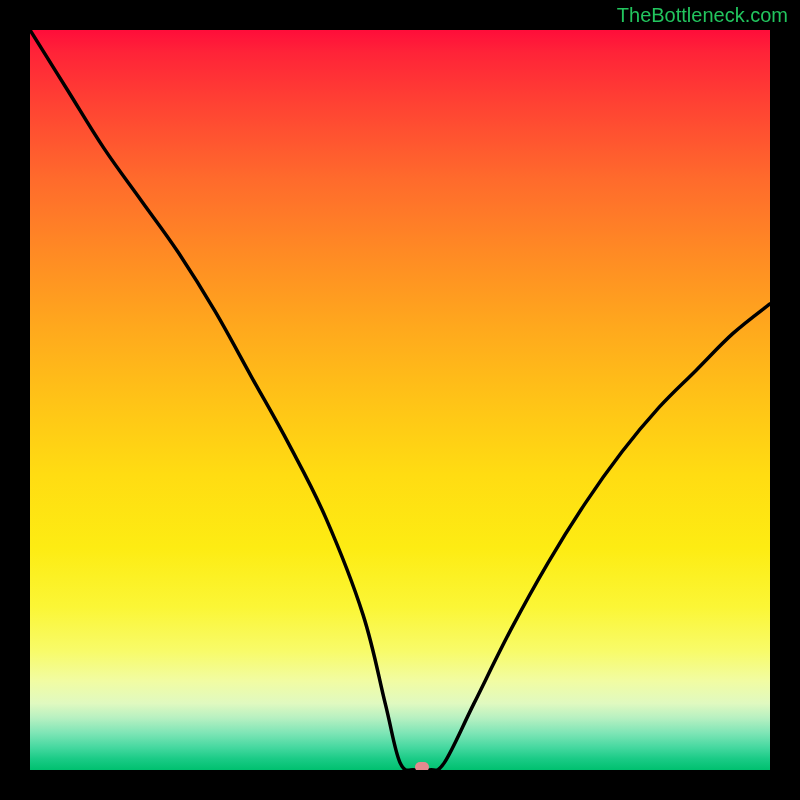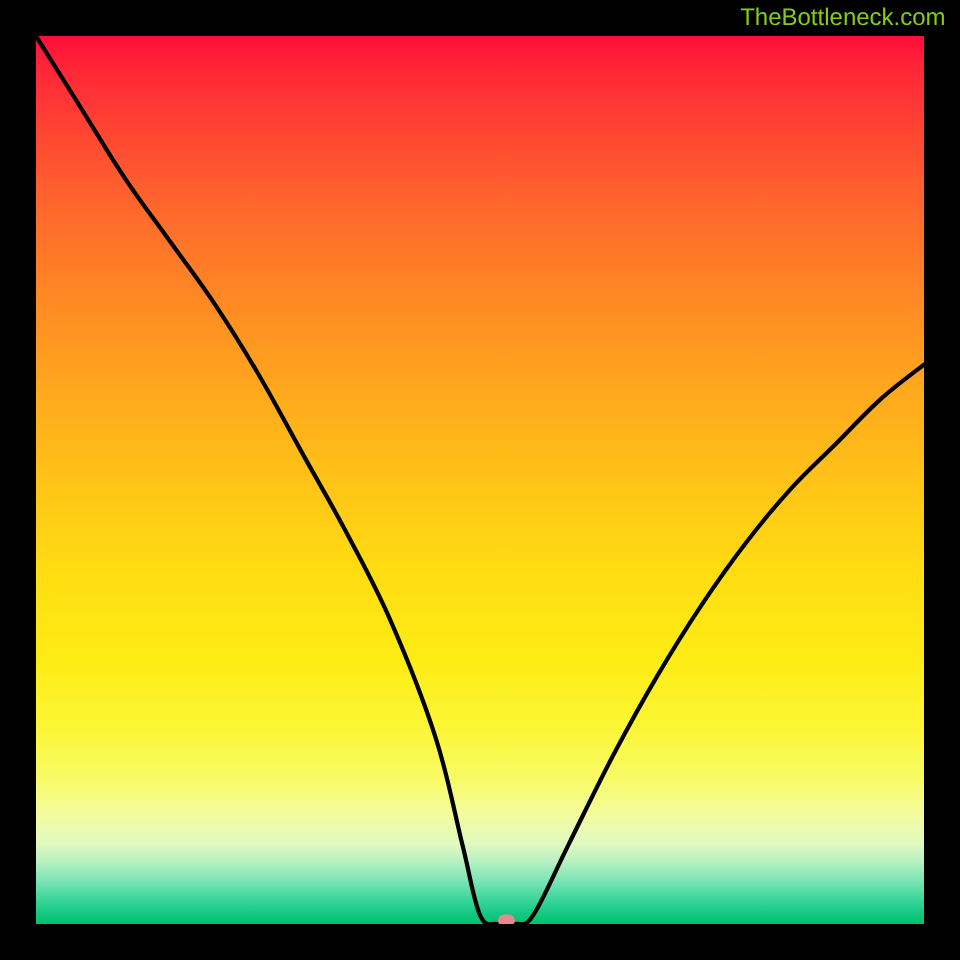--- a/index.html
+++ b/index.html
@@ -8,21 +8,21 @@
     width: 800px;
     height: 800px;
     background: #000;
     position: relative;
     font-family: Arial, sans-serif;
   }
   .watermark {
     position: absolute;
     top: 4px;
     right: 12px;
-    color: #84cc16;
+    color: #22c55e;
     font-size: 20px;
     font-weight: 500;
     z-index: 10;
   }
   .plot-area {
     position: absolute;
     left: 30px;
     top: 30px;
     width: 740px;
     height: 740px;

